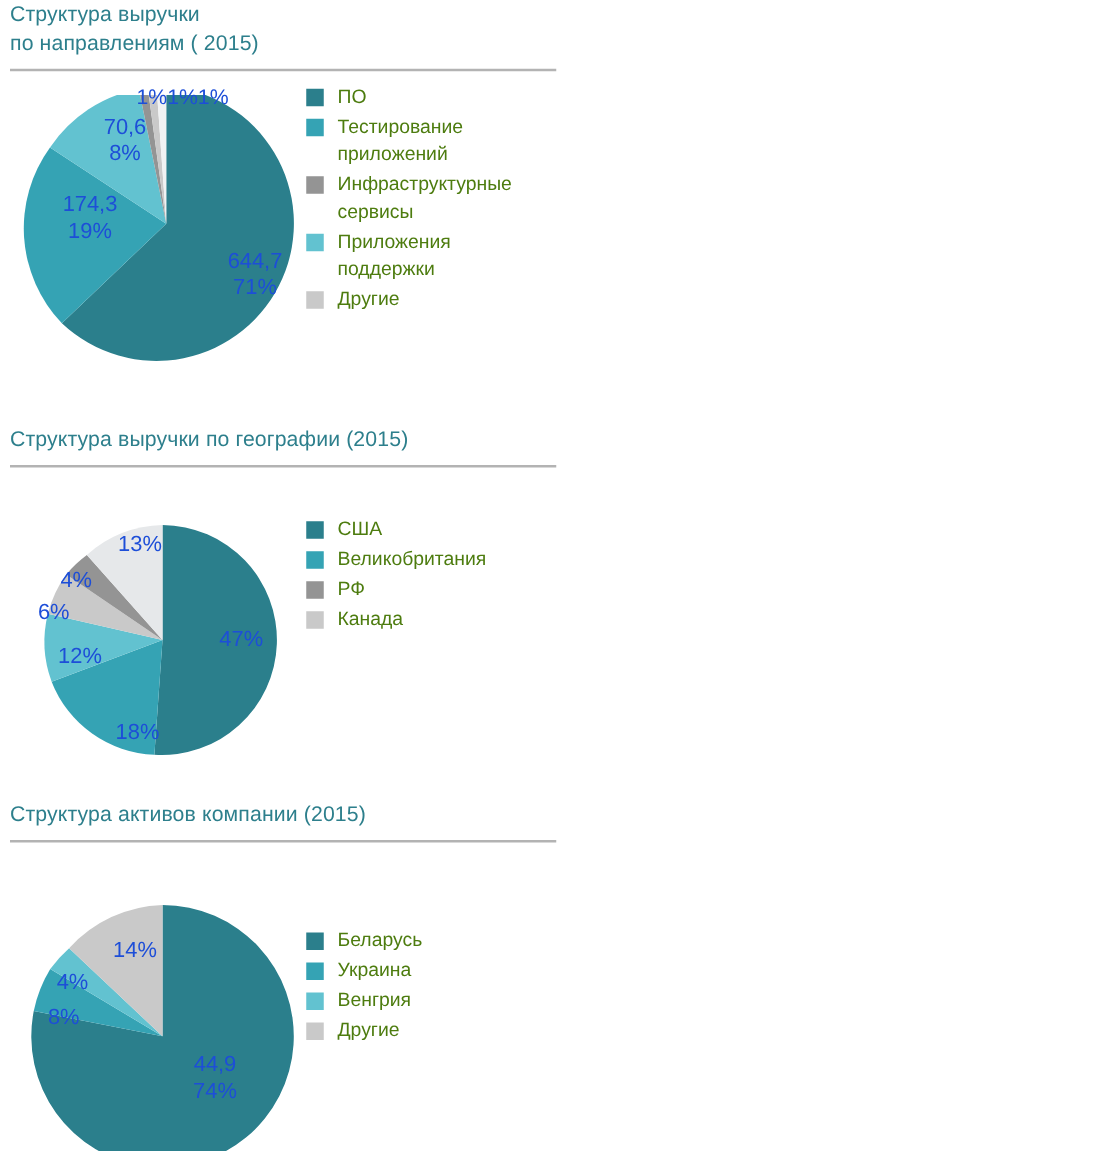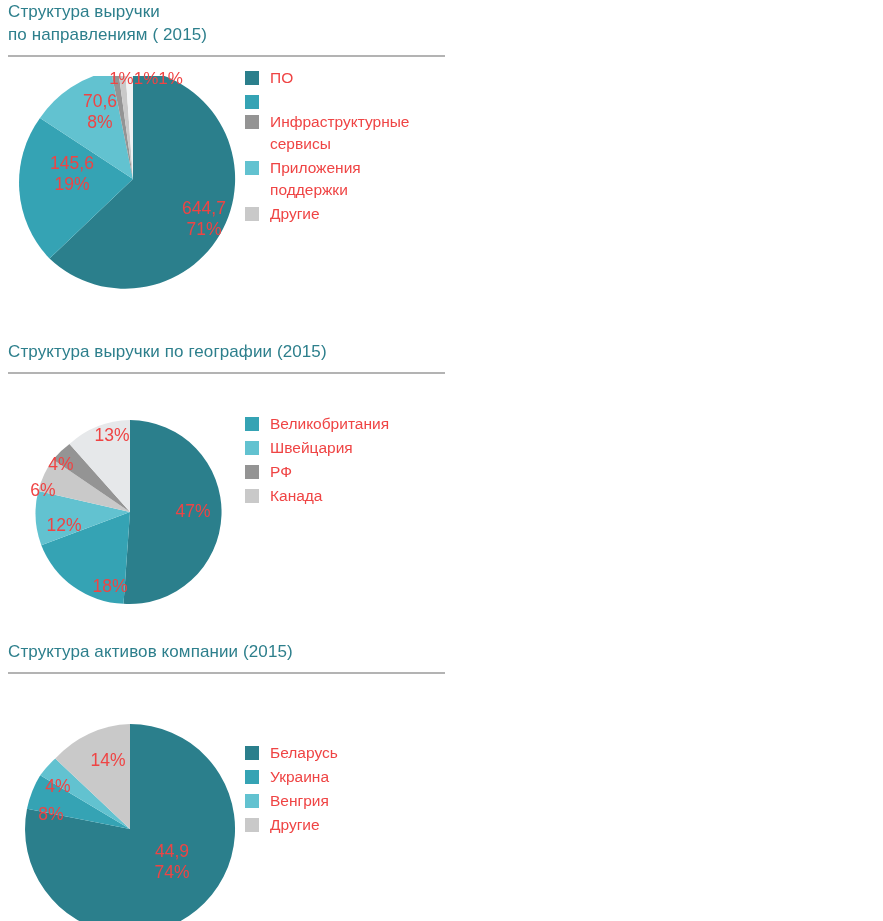--- a/index.html
+++ b/index.html
@@ -55,21 +55,21 @@
   }
   .pie-wrap {
     position: absolute;
     left: 0;
     top: 0;
   }
   .legend {
     position: absolute;
     font-size: 15.5px;
     line-height: 22px;
-    color: #ef4444;
+    color: #4d7c0f;
   }
   .legend-item {
     display: flex;
     align-items: flex-start;
     margin-bottom: 2px;
   }
   .legend-swatch {
     width: 14px;
     height: 14px;
     flex: 0 0 14px;
@@ -78,21 +78,21 @@
   }
   .legend-label {
     white-space: pre-line;
   }
 
   
   .pie-label {
     position: absolute;
     font-size: 17.5px;
     line-height: 21px;
-    color: #ef4444;
+    color: #1d4ed8;
     white-space: pre-line;
     text-align: center;
     transform: translate(-50%, -50%);
     font-weight: 400;
   }
   .pie-label.tiny { font-size: 17px; }
 
   svg { display: block; }
 </style>
 </head>
@@ -118,34 +118,36 @@
 
           <path d="M120 103 L98.1 -4.8 A110 110 0 0 1 105.1 -6.6 Z" fill="#949494"></path>
 
           <path d="M120 103 L105.1 -6.6 A110 110 0 0 1 112.2 -7.7 Z" fill="#c9c9c9"></path>
 
           <path d="M120 103 L112.2 -7.7 A110 110 0 0 1 120 -7 Z" fill="#f0f2f3"></path>
         </svg>
 
         <div class="pie-label" style="left:191px; top:143px;">644,7
 71%</div>
-        <div class="pie-label" style="left:59px; top:98px;">145,6
+        <div class="pie-label" style="left:59px; top:98px;">174,3
 19%</div>
         <div class="pie-label" style="left:87px; top:36px;">70,6
 8%</div>
         <div class="pie-label tiny" style="left:133px; top:2px;">1%1%1%</div>
       </div>
 
       <div class="legend" style="left:245px; top:10px; width:230px;">
         <div class="legend-item">
           <span class="legend-swatch" style="background:#2b7f8c"></span>
           <span class="legend-label">ПО</span>
         </div>
         <div class="legend-item">
           <span class="legend-swatch" style="background:#35a3b4"></span>
+          <span class="legend-label">Тестирование
+приложений</span>
         </div>
         <div class="legend-item">
           <span class="legend-swatch" style="background:#949494"></span>
           <span class="legend-label">Инфраструктурные
 сервисы</span>
         </div>
         <div class="legend-item">
           <span class="legend-swatch" style="background:#62c2d0"></span>
           <span class="legend-label">Приложения
 поддержки</span>
@@ -184,26 +186,26 @@
         <div class="pie-label" style="left:180px; top:109px;">47%</div>
         <div class="pie-label" style="left:97px; top:184px;">18%</div>
         <div class="pie-label" style="left:51px; top:123px;">12%</div>
         <div class="pie-label" style="left:30px; top:88px;">6%</div>
         <div class="pie-label" style="left:48px; top:62px;">4%</div>
         <div class="pie-label" style="left:99px; top:33px;">13%</div>
       </div>
 
       <div class="legend" style="left:245px; top:39px; width:230px;">
         <div class="legend-item">
+          <span class="legend-swatch" style="background:#2b7f8c"></span>
+          <span class="legend-label">США</span>
+        </div>
+        <div class="legend-item">
           <span class="legend-swatch" style="background:#35a3b4"></span>
           <span class="legend-label">Великобритания</span>
-        </div>
-        <div class="legend-item">
-          <span class="legend-swatch" style="background:#62c2d0"></span>
-          <span class="legend-label">Швейцария</span>
         </div>
         <div class="legend-item">
           <span class="legend-swatch" style="background:#949494"></span>
           <span class="legend-label">РФ</span>
         </div>
         <div class="legend-item">
           <span class="legend-swatch" style="background:#c9c9c9"></span>
           <span class="legend-label">Канада</span>
         </div>
       </div>

